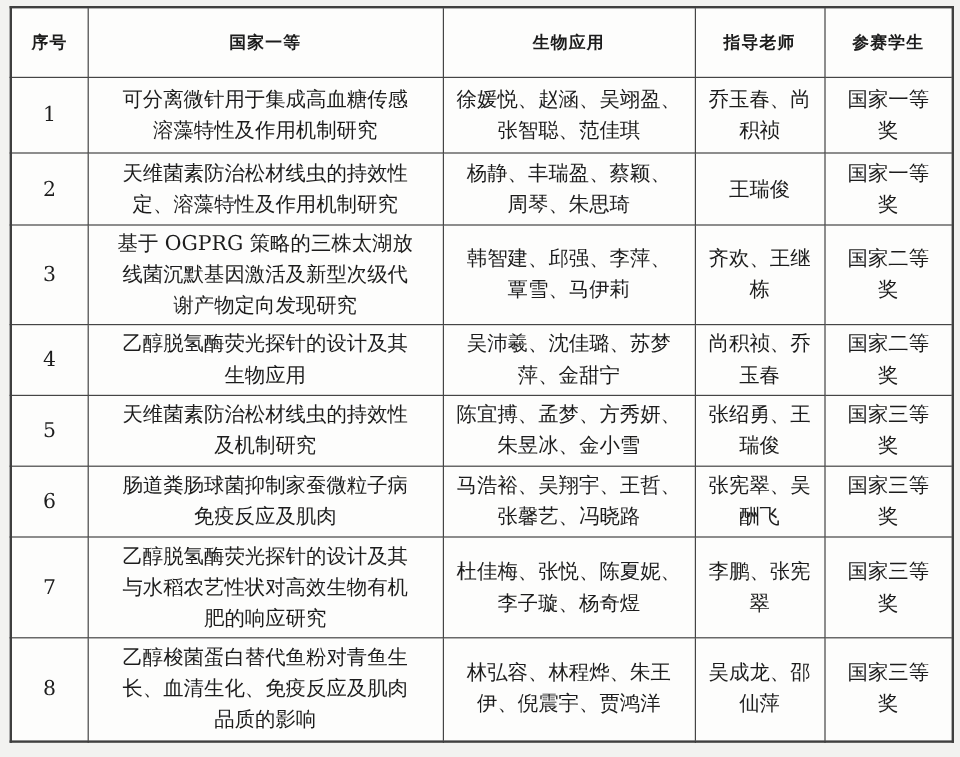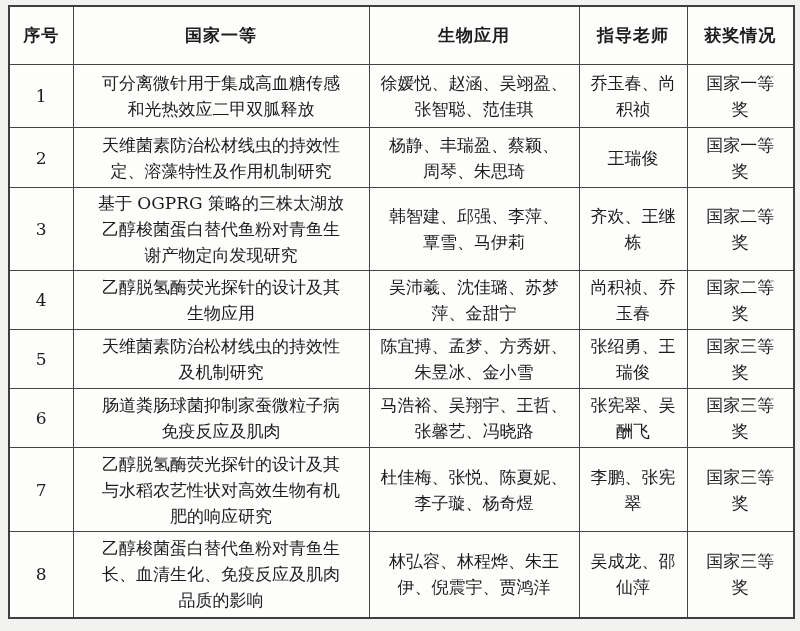--- a/index.html
+++ b/index.html
@@ -30,21 +30,21 @@
   table.awards td {
     border: 1px solid #454545;
     text-align: center;
     vertical-align: middle;
     color: #1c1c1c;
     white-space: pre-line;
     padding: 2px 4px;
     overflow: hidden;
   }
   table.awards th {
-    font-size: 17px;
+    font-size: 14px;
     font-weight: bold;
     height: 53px;
     letter-spacing: 1px;
   }
   table.awards td {
     font-size: 17px;
     line-height: 26px;
   }
   tr.h65 { height: 63px; }
   tr.h62 { height: 60px; }
@@ -64,49 +64,49 @@
       <col style="width:210px">
       <col style="width:108px">
       <col style="width:107px">
     </colgroup>
     <thead>
       <tr>
         <th>序号</th>
         <th>国家一等</th>
         <th>生物应用</th>
         <th>指导老师</th>
-        <th>获奖情况</th>
+        <th>参赛学生</th>
       </tr>
     </thead>
     <tbody>
       <tr class="h65">
         <td>1</td>
         <td>可分离微针用于集成高血糖传感
-和光热效应二甲双胍释放</td>
+溶藻特性及作用机制研究</td>
         <td>徐媛悦、赵涵、吴翊盈、
 张智聪、范佳琪</td>
         <td>乔玉春、尚
 积祯</td>
         <td>国家一等
 奖</td>
       </tr>
       <tr class="h62">
         <td>2</td>
         <td>天维菌素防治松材线虫的持效性
 定、溶藻特性及作用机制研究</td>
         <td>杨静、丰瑞盈、蔡颖、
 周琴、朱思琦</td>
         <td>王瑞俊</td>
         <td>国家一等
 奖</td>
       </tr>
       <tr class="h79">
         <td>3</td>
         <td>基于 OGPRG 策略的三株太湖放
-乙醇梭菌蛋白替代鱼粉对青鱼生
+线菌沉默基因激活及新型次级代
 谢产物定向发现研究</td>
         <td>韩智建、邱强、李萍、
 覃雪、马伊莉</td>
         <td>齐欢、王继
 栋</td>
         <td>国家二等
 奖</td>
       </tr>
       <tr class="h61">
         <td>4</td>

